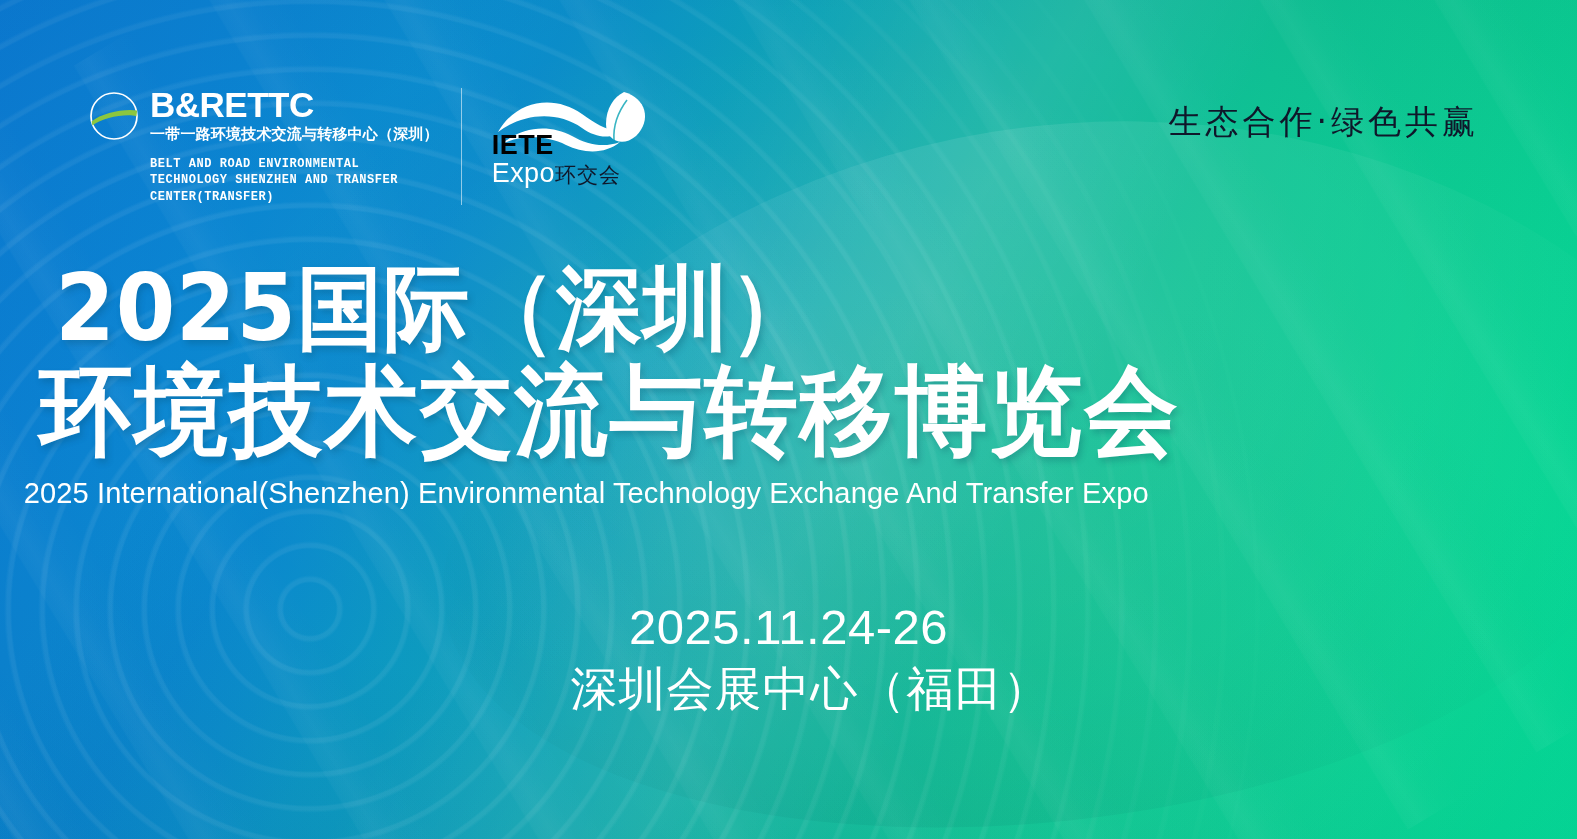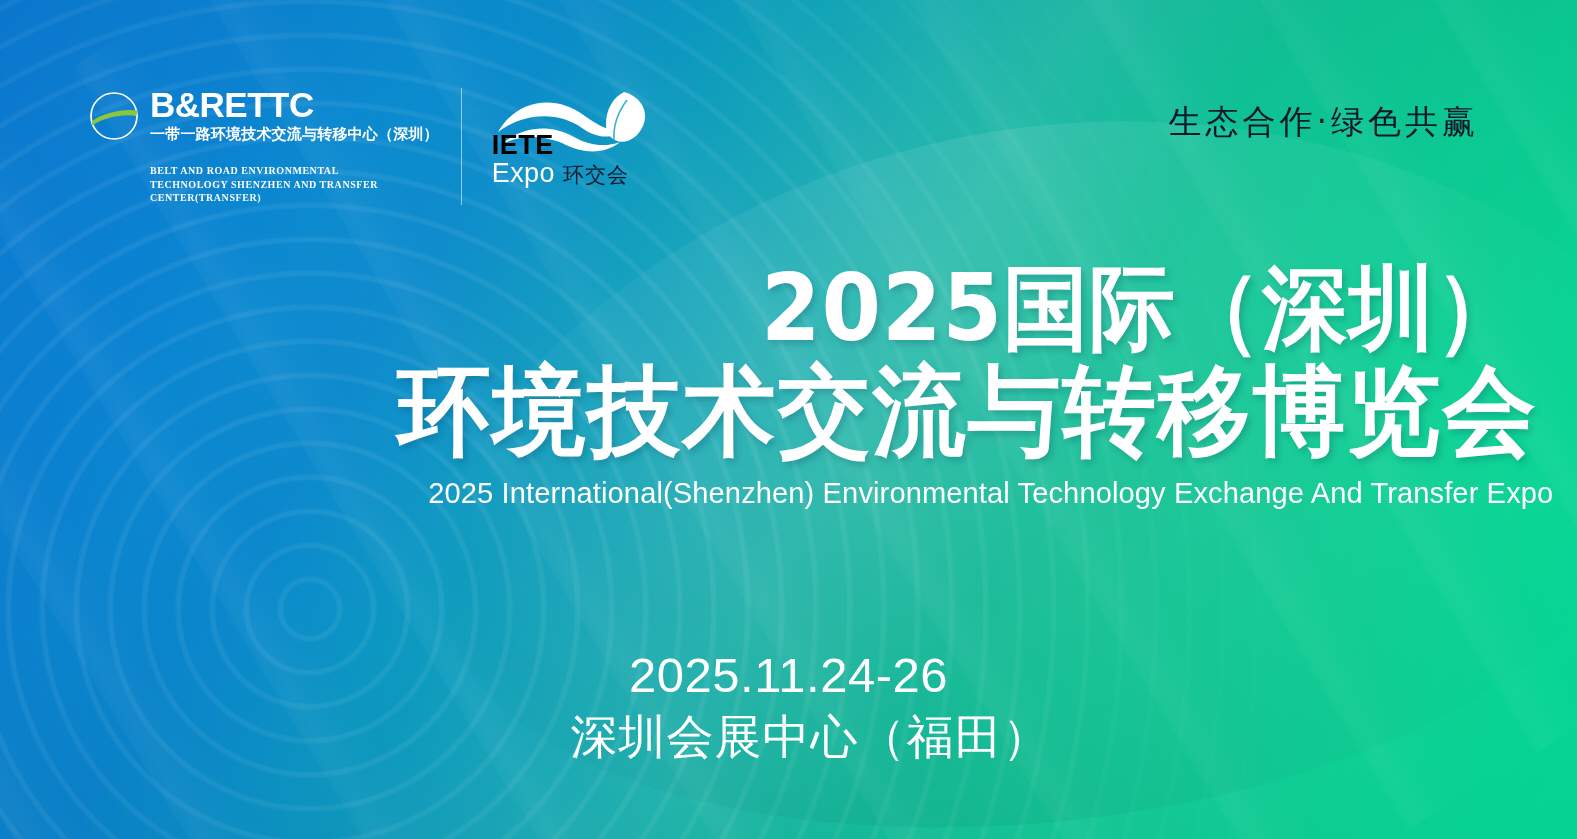--- a/index.html
+++ b/index.html
@@ -185,27 +185,27 @@
   .brettc-cn {
     font-family: "DejaVu Sans", "Liberation Sans", sans-serif;
     font-size: 15px;
     font-weight: bold;
     color: #ffffff;
     letter-spacing: 0.2px;
     margin-top: 4px;
     white-space: nowrap;
   }
   .brettc-en {
-    font-family: Liberation Serif, serif;
-    font-size: 10px;
+    font-family: Liberation Mono, monospace;
+    font-size: 12px;
     font-weight: bold;
     color: #ffffff;
     letter-spacing: 0.55px;
     line-height: 1.35;
-    margin-top: 20px;
+    margin-top: 12px;
     white-space: nowrap;
   }
 
   
   .iete {
     position: relative;
     margin-left: 28px;
     width: 172px;
     height: 104px;
   }
@@ -223,21 +223,21 @@
     font-family: "Liberation Sans", "DejaVu Sans", sans-serif;
     font-weight: bold;
     font-size: 27px;
     color: #000000;
     letter-spacing: 0.5px;
     line-height: 1;
   }
   .iete-sub {
     display: flex;
     align-items: baseline;
-    gap: 8px;
+    gap: 0;
     margin-top: 1px;
   }
   .iete-expo {
     font-family: "Liberation Sans", "DejaVu Sans", sans-serif;
     font-size: 27px;
     font-weight: 300;
     color: #ffffff;
     letter-spacing: 0.4px;
     line-height: 1;
   }
@@ -259,21 +259,21 @@
     color: #0f172a;
     letter-spacing: 4px;
     white-space: nowrap;
   }
 
   
   .titleblock {
     position: absolute;
     left: 0; right: 0;
     top: 262px;
-    text-align: right;
+    text-align: left;
   }
   .title-line1,
   .title-line2 {
     font-family: "DejaVu Sans", "Liberation Sans", sans-serif;
     font-weight: bold;
     color: #ffffff;
     white-space: nowrap;
     text-shadow: 3px 4px 7px rgba(0, 60, 80, 0.22);
     line-height: 1.02;
   }
@@ -306,21 +306,20 @@
     top: 600px;
     text-align: center;
   }
   .date-line {
     font-family: "Liberation Sans", "DejaVu Sans", sans-serif;
     font-size: 49px;
     color: #ffffff;
     letter-spacing: 0.5px;
     line-height: 1.12;
     white-space: nowrap;
-    margin-top: 48px;
   }
   .venue-line {
     font-family: "DejaVu Sans", "Liberation Sans", sans-serif;
     font-size: 47px;
     color: #ffffff;
     letter-spacing: 1px;
     line-height: 1.2;
     margin-top: 6px;
     white-space: nowrap;
     margin-left: 44px;

